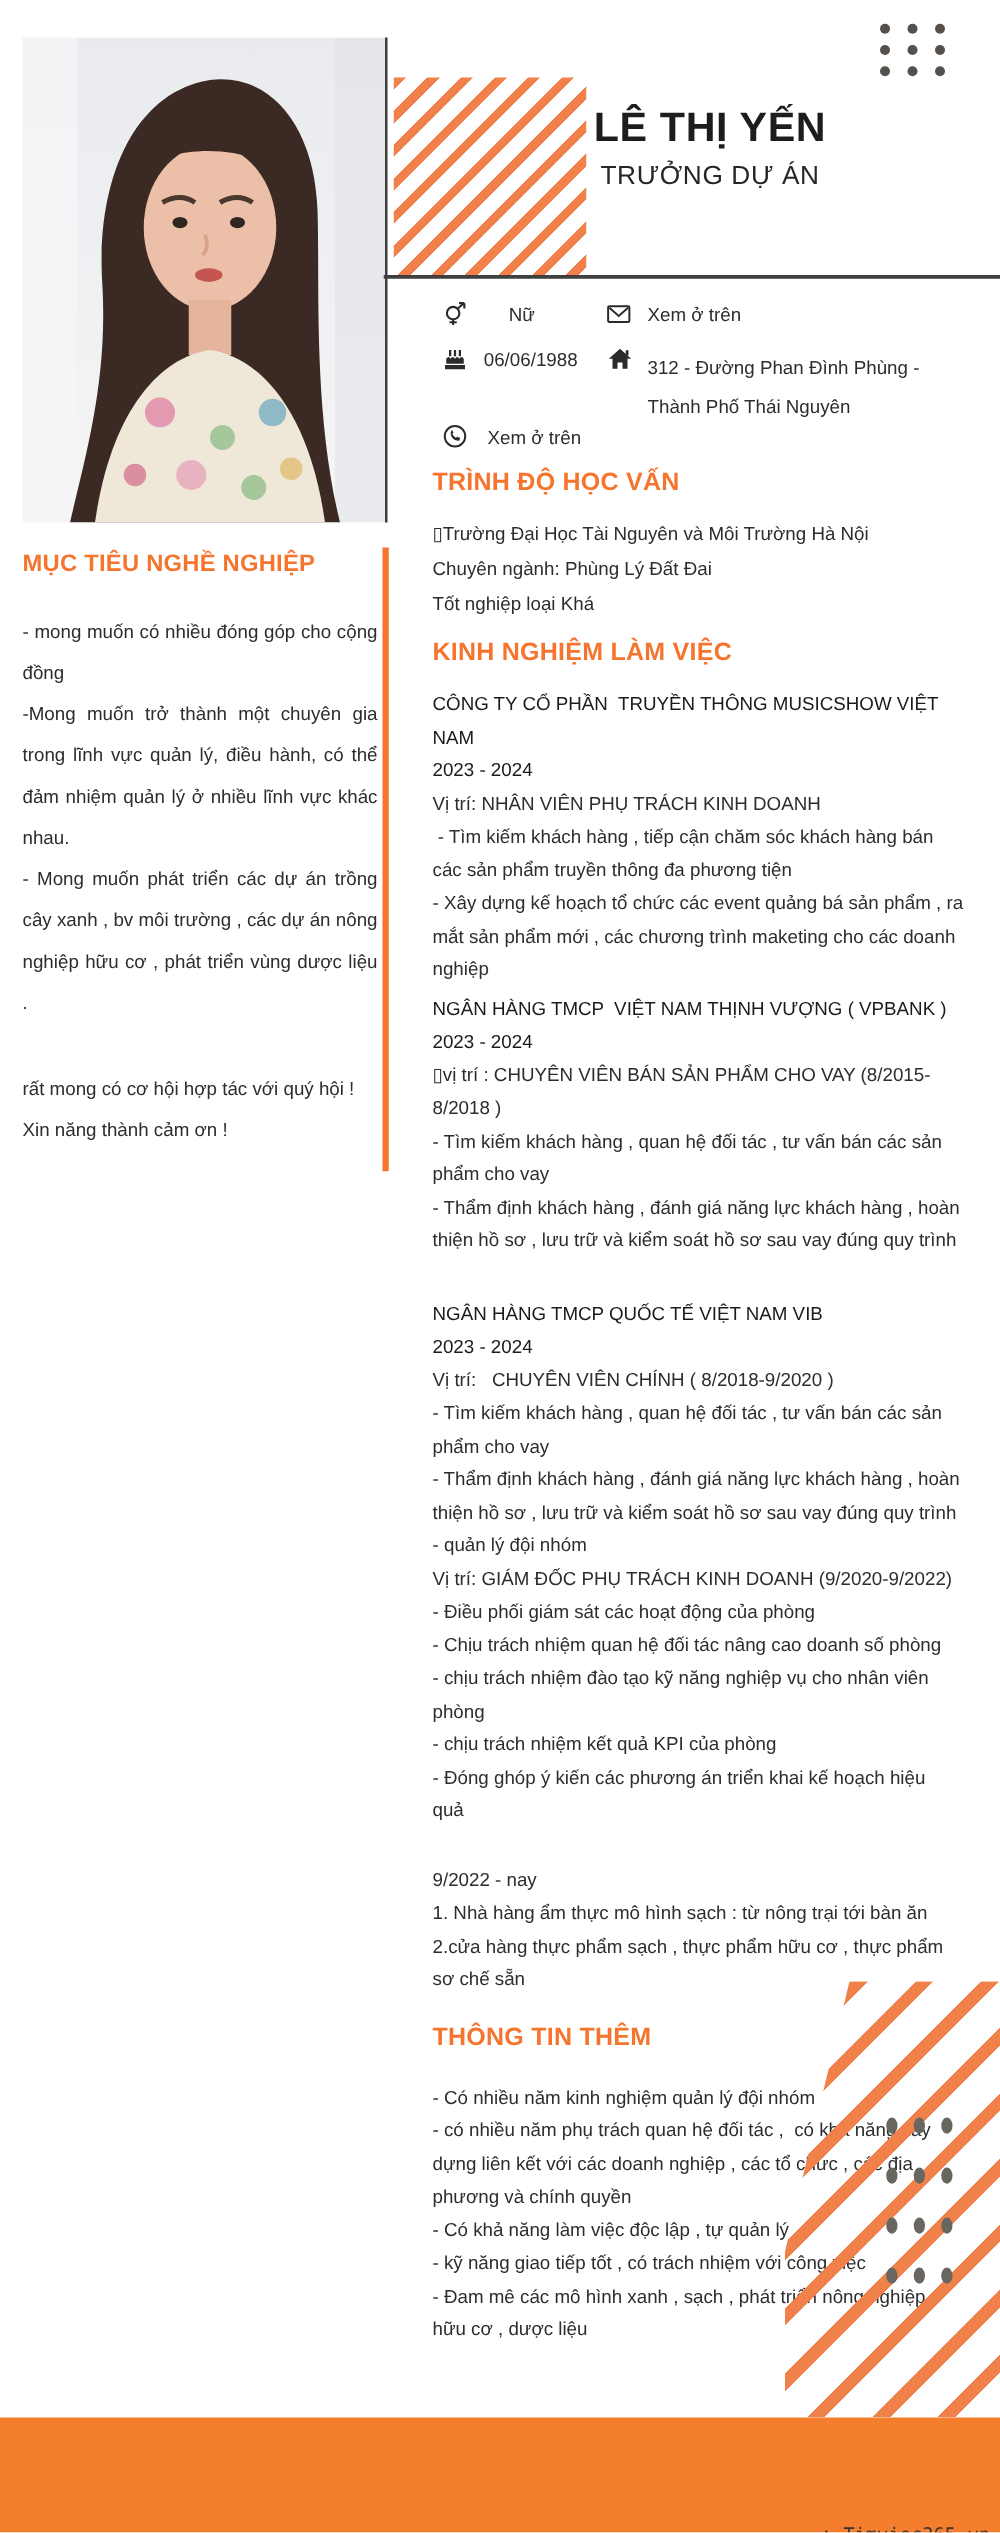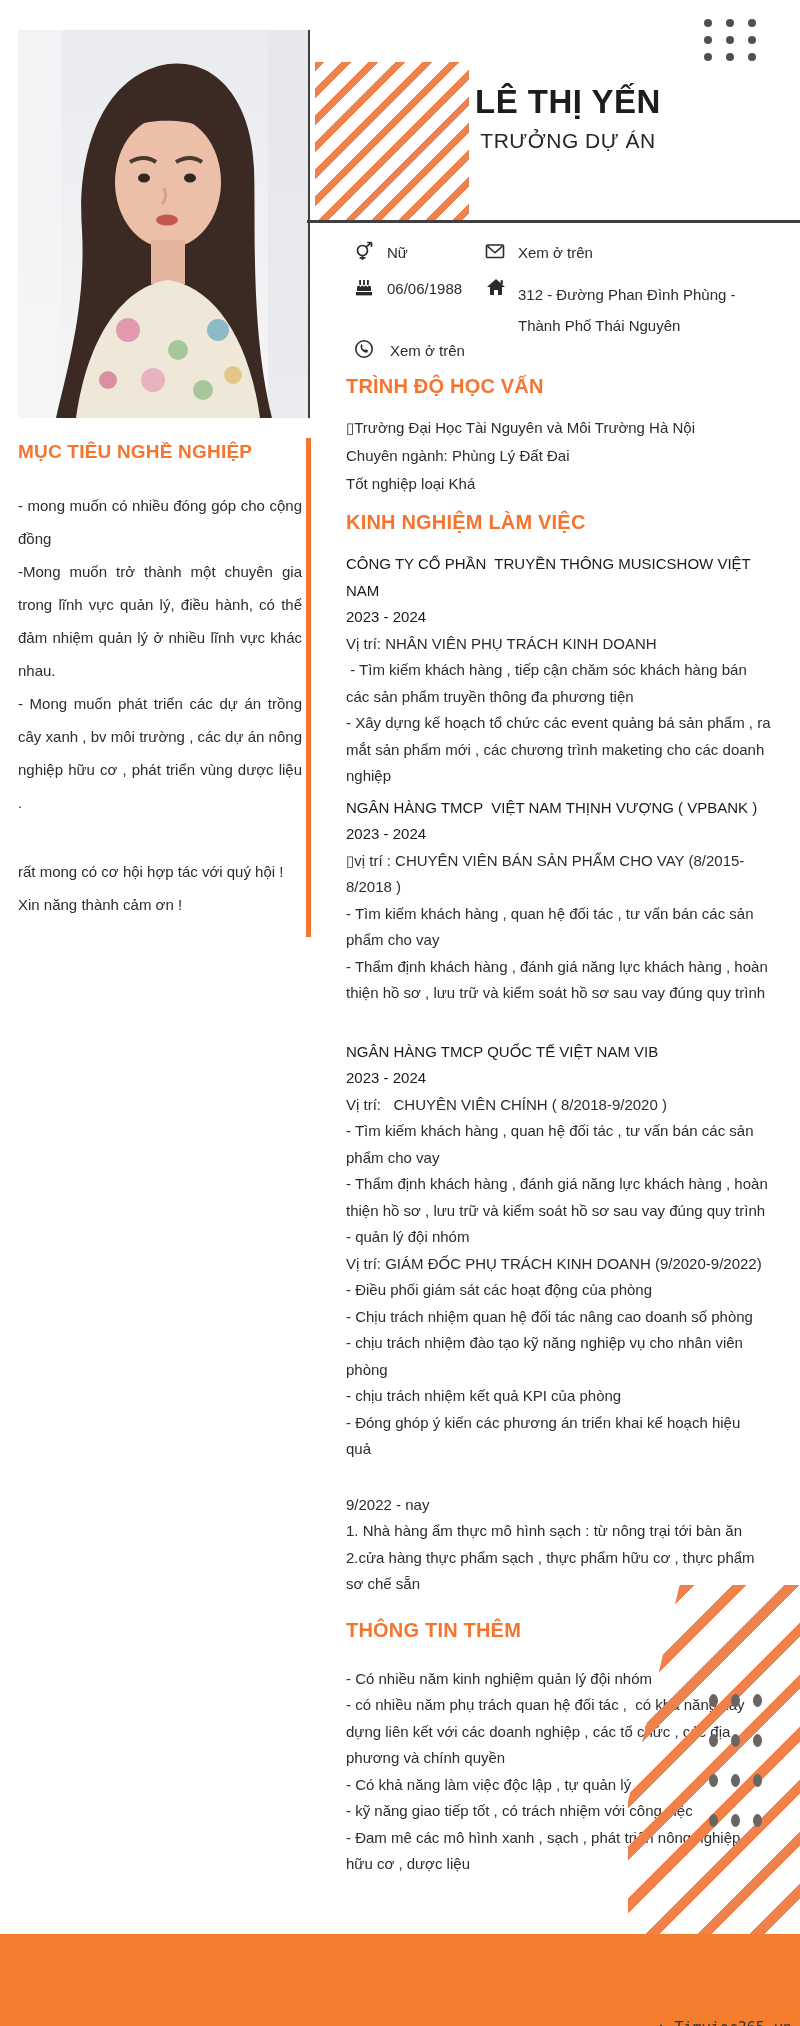--- a/index.html
+++ b/index.html
@@ -121,21 +121,21 @@
   </div>
 
   <div id="header-rule"></div>
 
   <span class="c-icon" style="left:354px;top:241px;">
     <svg viewBox="0 0 20 20">
         <circle cx="8.5" cy="9.5" r="5" fill="none" stroke="#2b2b2b" stroke-width="1.7"></circle>
       <path d="M12.2 5.8 L17.3 1.6 M17.5 1.5 L13.2 1.5 M17.5 1.5 L17.5 5.8 M8.5 14.5 L8.5 19 M5.6 16.8 L11.4 16.8" fill="none" stroke="#2b2b2b" stroke-width="1.7"></path>
       </svg>
   </span>
-  <span class="c-label" style="left:387px;top:243px;">Nữ</span>
+  <span class="c-label" style="left:407px;top:243px;">Nữ</span>
 
   <span class="c-icon" style="left:485px;top:241px;">
     <svg viewBox="0 0 20 20">
         <rect x="1.5" y="4" width="17" height="12.5" rx="1" fill="none" stroke="#2b2b2b" stroke-width="1.6"></rect>
       <path d="M2.5 5.2 L10 11.8 L17.5 5.2" fill="none" stroke="#2b2b2b" stroke-width="1.6"></path>
       </svg>
   </span>
   <span class="c-label" style="left:518px;top:243px;">Xem ở trên</span>
 
   <span class="c-icon" style="left:354px;top:277px;">

